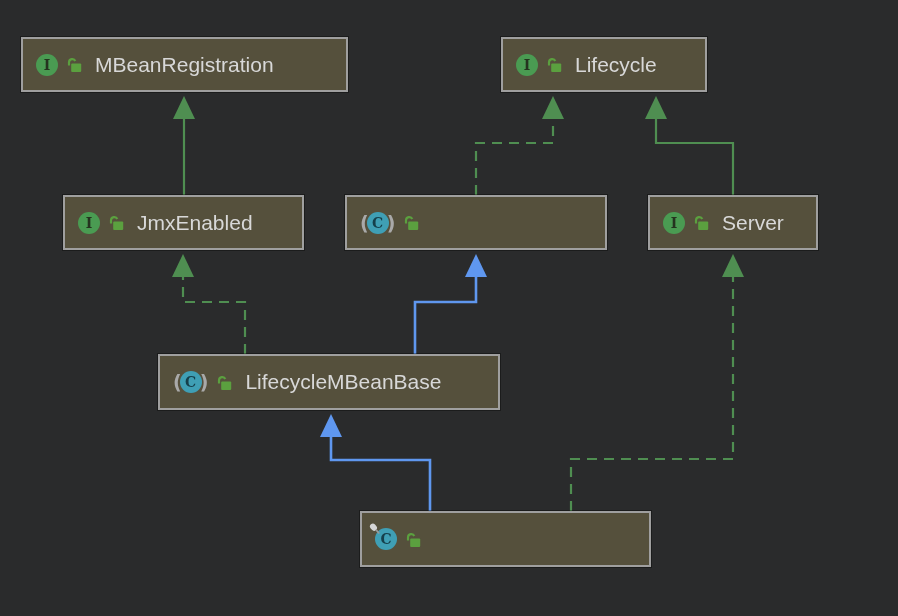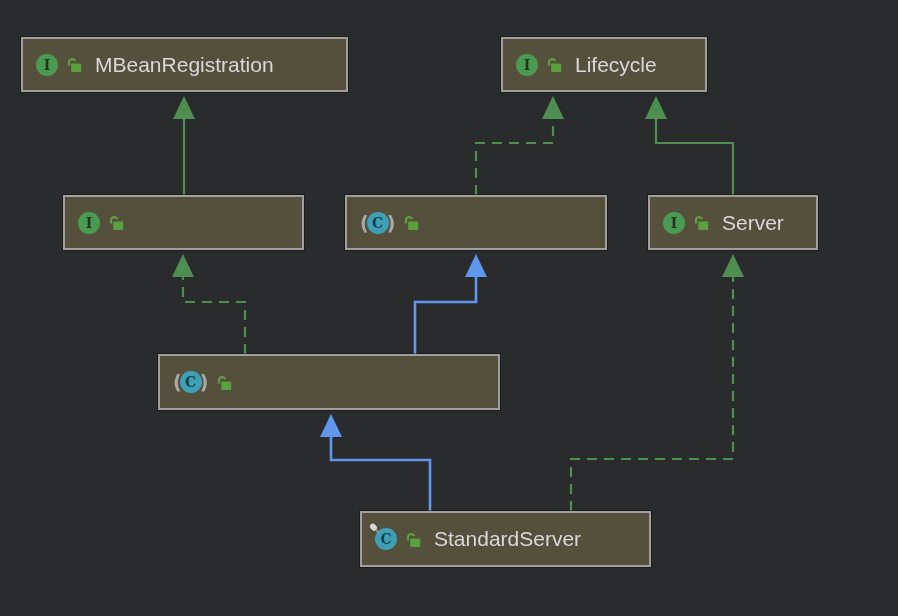--- a/index.html
+++ b/index.html
@@ -84,20 +84,21 @@
       <div class="node" style="left: 63px; top: 195px; width: 241px; height: 55px;">
         <span class="iconwrap">
           <span class="circle" style="background: rgb(74, 155, 82); color: rgb(37, 51, 31);">I</span>
         </span>
         <span class="lock">
           <svg width="17" height="17" viewBox="0 0 17 17">
             <path d="M3 9.5 L3 6.2 A3.3 3.3 0 0 1 9.3 5" fill="none" stroke="#5ba03f" stroke-width="2.2"></path>
             <rect x="5.2" y="7.6" width="10" height="8.4" rx="1" fill="#5ba03f"></rect>
           </svg>
         </span>
+        <span class="label">JmxEnabled</span>
       </div>
       <div class="node" style="left: 345px; top: 195px; width: 262px; height: 55px;">
         <span class="iconwrap">
           <span class="paren l">(</span>
           <span class="circle" style="background: rgb(63, 159, 181); color: rgb(21, 63, 75);">C</span>
           <span class="paren r">)</span>
         </span>
         <span class="lock">
           <svg width="17" height="17" viewBox="0 0 17 17">
             <path d="M3 9.5 L3 6.2 A3.3 3.3 0 0 1 9.3 5" fill="none" stroke="#5ba03f" stroke-width="2.2"></path>
@@ -122,35 +123,35 @@
           <span class="paren l">(</span>
           <span class="circle" style="background: rgb(63, 159, 181); color: rgb(21, 63, 75);">C</span>
           <span class="paren r">)</span>
         </span>
         <span class="lock">
           <svg width="17" height="17" viewBox="0 0 17 17">
             <path d="M3 9.5 L3 6.2 A3.3 3.3 0 0 1 9.3 5" fill="none" stroke="#5ba03f" stroke-width="2.2"></path>
             <rect x="5.2" y="7.6" width="10" height="8.4" rx="1" fill="#5ba03f"></rect>
           </svg>
         </span>
+        <span class="label">LifecycleMBeanBase</span>
       </div>
       <div class="node" style="left: 360px; top: 511px; width: 291px; height: 56px;">
         <span class="iconwrap">
           <span class="circle" style="background: rgb(63, 159, 181); color: rgb(21, 63, 75);">C</span>
           <span>
             <svg class="pin" width="15" height="15" viewBox="0 0 15 15">
               <g transform="rotate(-42 7 7)">
                 <rect x="4.2" y="0.8" width="5.8" height="7.6" rx="2.9" fill="#d6d6d6"></rect>
                 <rect x="6.4" y="8" width="1.6" height="5.2" fill="#9a9a9a"></rect>
               </g>
             </svg>
           </span>
         </span>
         <span class="lock">
           <svg width="17" height="17" viewBox="0 0 17 17">
             <path d="M3 9.5 L3 6.2 A3.3 3.3 0 0 1 9.3 5" fill="none" stroke="#5ba03f" stroke-width="2.2"></path>
             <rect x="5.2" y="7.6" width="10" height="8.4" rx="1" fill="#5ba03f"></rect>
           </svg>
         </span>
-        <span class="label">StandardServer</span>
       </div>
     </div>
 </div>
 
 </body></html>

